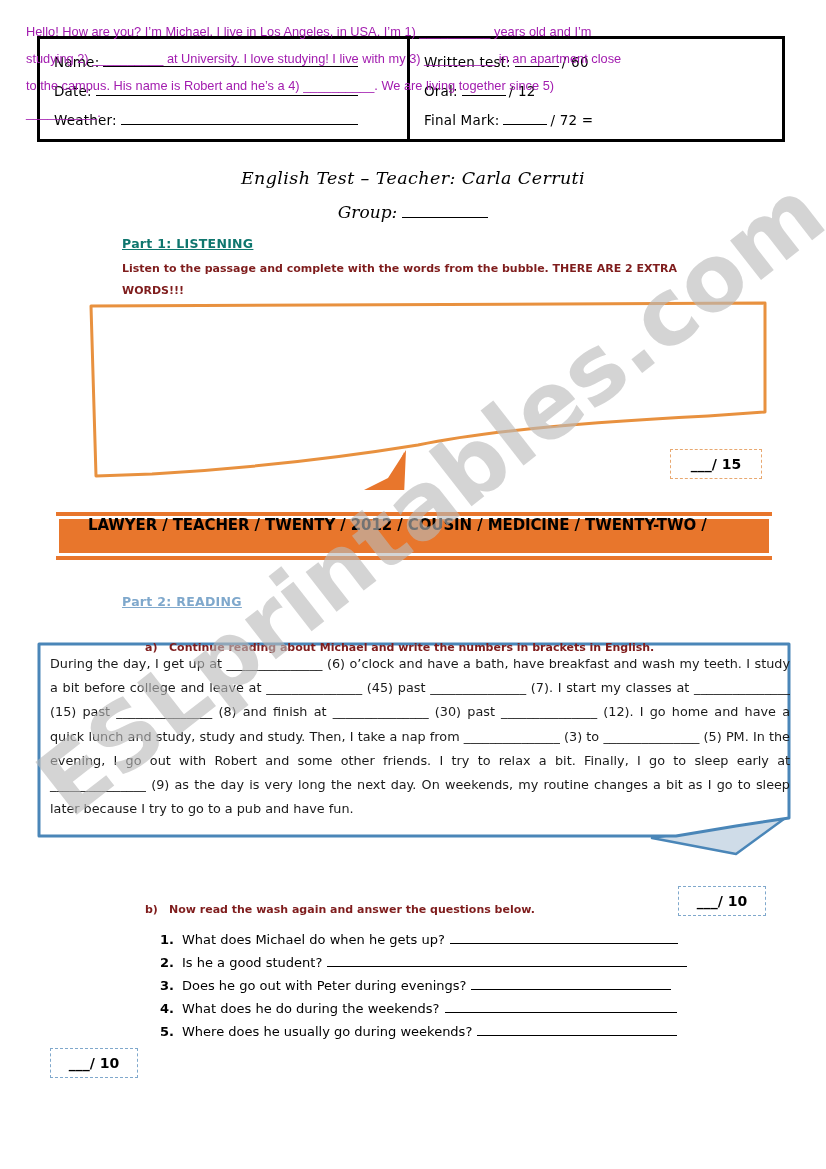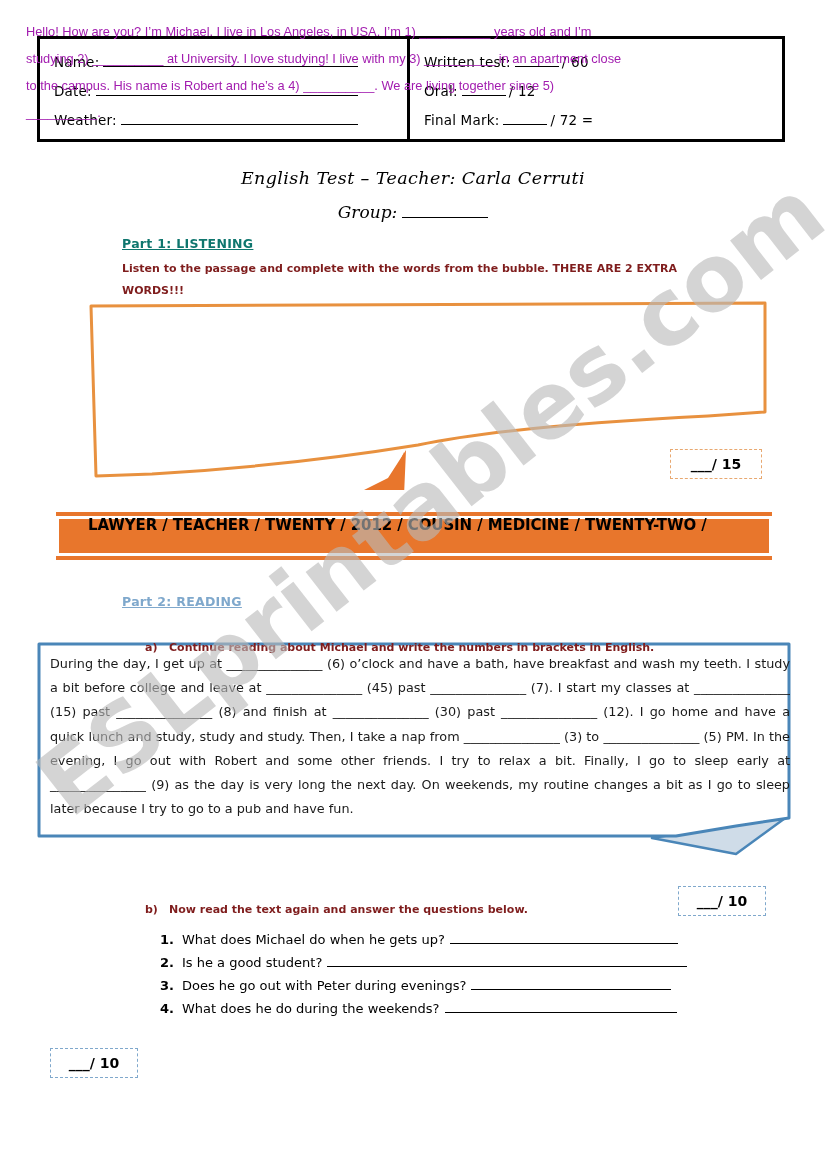--- a/index.html
+++ b/index.html
@@ -319,35 +319,38 @@
     <polygon points="616,198 752,176 700,214" fill="#CFDCE8" stroke="#4A86B8" stroke-width="2.5" stroke-linejoin="round"></polygon>
 
     <path d="M 3,4 L 753,4 L 753,178 L 700,186 L 640,196 L 3,196 Z" fill="#ffffff" stroke="#4A86B8" stroke-width="3" stroke-linejoin="round"></path>
   </svg>
 </div>
 <div id="reading-text">During the day, I get up at _______________ (6) o’clock and have a bath, have breakfast and wash my teeth. I study a bit before college and leave at _______________ (45) past _______________ (7). I start my classes at _______________ (15) past _______________ (8) and finish at _______________ (30) past _______________ (12). I go home and have a quick lunch and study, study and study. Then, I take a nap from _______________ (3) to _______________ (5) PM. In the evening, I go out with Robert and some other friends. I try to relax a bit. Finally, I go to sleep early at _______________ (9) as the day is very long the next day. On weekends, my routine changes a bit as I go to sleep later because I try to go to a pub and have fun.</div>
 
 <div class="score-chip" id="score-reading-a">___/ 10</div>
 
 <div class="instruction" id="part2b-instruction">
-  <span class="instr-letter">b)</span><span>Now read the text again and answer the questions below.</span>
+  <span class="instr-letter">b)</span><span>Now read the wash again and answer the questions below.</span>
 </div>
 
 <div id="questions">
   <div class="q-row">
     <span class="q-num">1.</span><span>What does Michael do when he gets up?</span><span class="hdr-rule q-rule" style="width: 228px; margin-left: 5px;"></span>
   </div>
   <div class="q-row">
     <span class="q-num">2.</span><span>Is he a good student?</span><span class="hdr-rule q-rule" style="width: 360px; margin-left: 5px;"></span>
   </div>
   <div class="q-row">
     <span class="q-num">3.</span><span>Does he go out with Peter during evenings?</span><span class="hdr-rule q-rule" style="width: 200px; margin-left: 5px;"></span>
   </div>
   <div class="q-row">
     <span class="q-num">4.</span><span>What does he do during the weekends?</span><span class="hdr-rule q-rule" style="width: 232px; margin-left: 5px;"></span>
+  </div>
+  <div class="q-row">
+    <span class="q-num">5.</span><span>Where does he usually go during weekends?</span><span class="hdr-rule q-rule" style="width: 200px; margin-left: 5px;"></span>
   </div>
 </div>
 
 <div class="score-chip" id="score-reading-b">___/ 10</div>
 
 <svg id="watermark" viewBox="0 0 826 1169" xmlns="http://www.w3.org/2000/svg">
   <text class="wm-text" x="70" y="820" transform="rotate(-38 70 820)">ESLprintables.com</text>
 </svg>
 
 </body></html>

